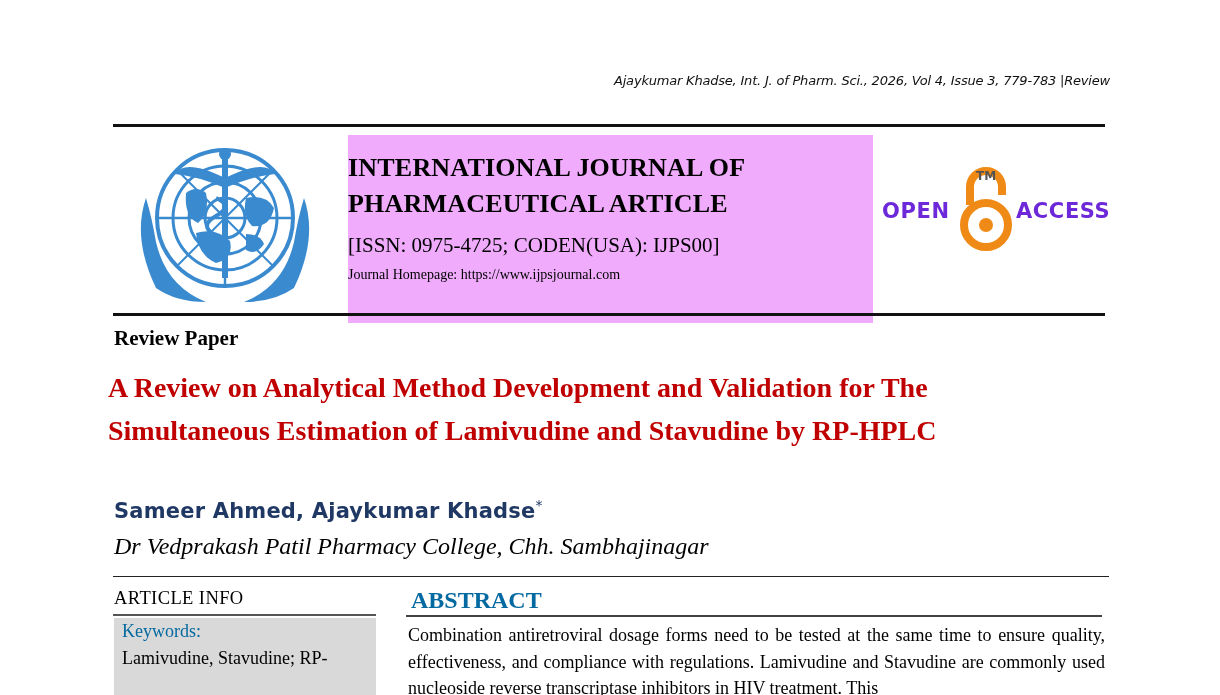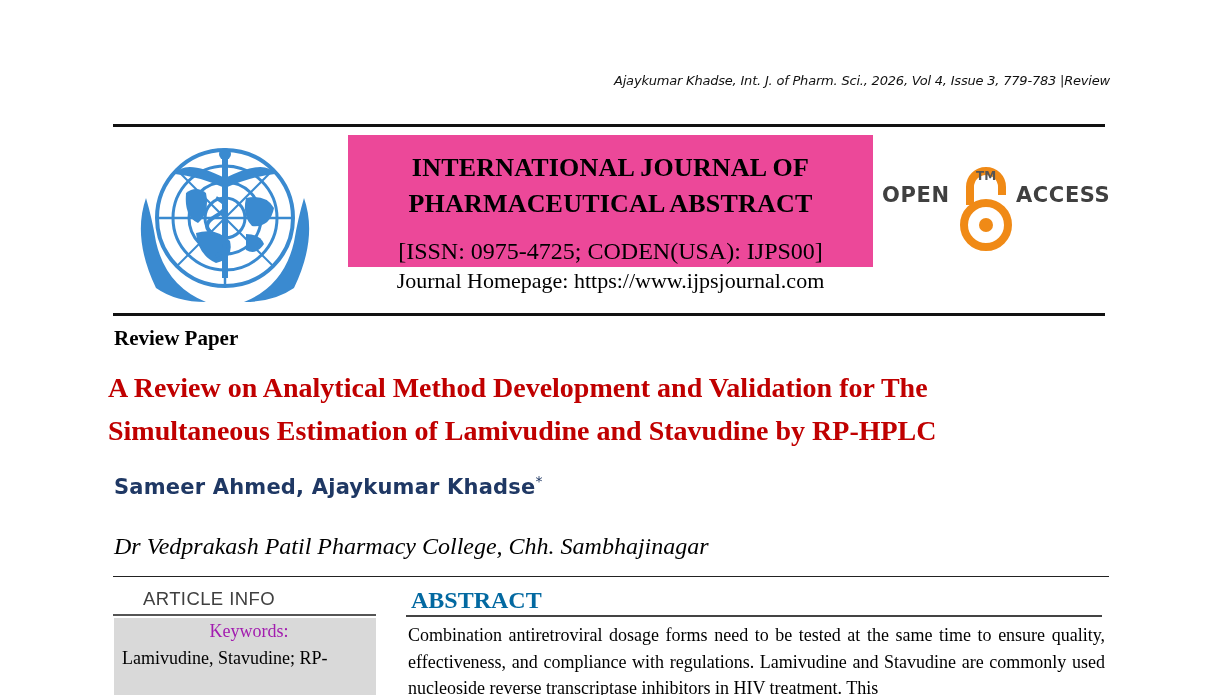--- a/index.html
+++ b/index.html
@@ -3,40 +3,40 @@
   <meta charset="utf-8">
   <style>
     html, body { margin: 0; padding: 0; background: #ffffff; }
     body { width: 1220px; height: 695px; position: relative; overflow: hidden; font-family: "Liberation Serif", serif; color: #000; }
     .abs { position: absolute; }
     .running-head { left: 300px; top: 73px; width: 810px; text-align: right; font-family: "DejaVu Sans", sans-serif; font-style: italic; font-size: 13px; color: #111; letter-spacing: -0.2px; }
     .rule { background: #111; height: 3px; }
     .rule-top { left: 113px; top: 124px; width: 992px; }
     .rule-bottom { left: 113px; top: 313px; width: 992px; }
     .logo { left: 126px; top: 138px; width: 198px; height: 168px; }
-    .journal-box { left: 348px; top: 135px; width: 525px; height: 132px; background: #ec4899; text-align: center; }
+    .journal-box { left: 348px; top: 135px; width: 525px; height: 188px; background: #f0abfc; text-align: left; }
     .jtitle { font-weight: bold; font-size: 26px; line-height: 36px; margin-top: 15px; letter-spacing: 0.2px; }
-    .jissn { font-size: 24px; line-height: 30px; margin-top: 14px; }
-    .jhome { font-size: 22px; line-height: 30px; }
+    .jissn { font-size: 21px; line-height: 30px; margin-top: 8px; }
+    .jhome { font-size: 14px; line-height: 30px; }
     .oa { left: 878px; top: 163px; width: 232px; height: 90px; }
-    .oa-text { position: absolute; top: 20px; font-family: "DejaVu Sans", sans-serif; font-weight: bold; font-size: 21px; letter-spacing: 0.6px; color: #404040; }
+    .oa-text { position: absolute; top: 36px; font-family: "DejaVu Sans", sans-serif; font-weight: bold; font-size: 21px; letter-spacing: 0.6px; color: #6d28d9; }
     .oa-open { left: 4px; }
     .oa-access { left: 138px; text-align: center; }
     .oa-tm { position: absolute; left: 98px; top: 6px; font-family: "DejaVu Sans", sans-serif; font-size: 12px; color: #555; font-weight: bold; }
     .paper-type { left: 114px; top: 326px; font-weight: bold; font-size: 21px; }
     .title { left: 108px; top: 366px; width: 1000px; color: #c00000; font-weight: bold; font-size: 28px; line-height: 43px; }
-    .authors { left: 114px; top: 475px; font-family: "DejaVu Sans", sans-serif; font-weight: bold; font-size: 21px; color: #1f3864; letter-spacing: 0.2px; }
+    .authors { left: 114px; top: 499px; font-family: "DejaVu Sans", sans-serif; font-weight: bold; font-size: 21px; color: #1f3864; letter-spacing: 0.2px; }
     .authors sup { font-size: 14px; font-weight: normal; vertical-align: top; position: relative; top: -2px; }
     .affil { left: 114px; top: 533px; font-style: italic; font-size: 24px; }
     .rule-thin { background: #222; height: 1px; }
     .rule-sep { left: 113px; top: 576px; width: 996px; }
-    .info-head { left: 114px; top: 588px; font-family: Liberation Sans, sans-serif; font-size: 18.5px; color: #404040; letter-spacing: 0.4px; font-weight: 300; margin-left: 29px; }
+    .info-head { left: 114px; top: 588px; font-family: Liberation Serif, serif; font-size: 18.5px; color: #000000; letter-spacing: 0.4px; font-weight: 300; }
     .info-rule { left: 113px; top: 614px; width: 263px; height: 2px; background: #555; }
     .info-box { left: 114px; top: 618px; width: 262px; height: 80px; background: #d9d9d9; padding-left: 8px; box-sizing: border-box; font-size: 18px; line-height: 26.5px; }
-    .kw-label { color: #a21caf; text-align: center; }
+    .kw-label { color: #0369a1; }
     .abs-head { left: 411px; top: 587px; font-weight: bold; font-size: 24px; color: #0369a1; }
     .abs-rule { left: 406px; top: 615px; width: 696px; height: 2px; background: #444; }
     .abs-body { left: 408px; top: 622px; width: 697px; font-size: 18px; line-height: 26.5px; text-align: justify; }
   </style>
 </head>
 <body>
 
 <div class="abs running-head">Ajaykumar Khadse, Int. J. of Pharm. Sci., 2026, Vol 4, Issue 3, 779-783 |Review</div>
 
 <div class="abs rule rule-top"></div>
@@ -66,21 +66,21 @@
       <path d="M178 60 q14 40 -10 90 q-20 14 -50 14 q40 -16 50 -60 q4 -24 10 -44z"></path>
     </g>
     <g fill="none" stroke="#3a8ad0" stroke-width="4">
       <path d="M90 60 q18 8 0 18 q-18 10 0 20 q18 10 0 20"></path>
     </g>
   </svg>
 </div>
 
 <div class="abs journal-box">
   <div class="jtitle">INTERNATIONAL JOURNAL OF</div>
-  <div class="jtitle" style="margin-top:0">PHARMACEUTICAL ABSTRACT</div>
+  <div class="jtitle" style="margin-top:0">PHARMACEUTICAL ARTICLE</div>
   <div class="jissn">[ISSN: 0975-4725; CODEN(USA): IJPS00]</div>
   <div class="jhome">Journal Homepage: https://www.ijpsjournal.com</div>
 </div>
 
 <div class="abs oa">
   <span class="oa-text oa-open">OPEN</span>
   <div class="abs" style="left:78px;top:2px;width:60px;height:88px;">
     <svg width="60" height="88" viewBox="0 0 60 88">
       <path d="M14 40 V22 a16 16 0 0 1 32 0 V30" fill="none" stroke="#f08a16" stroke-width="8"></path>
       <circle cx="30" cy="60" r="22" fill="none" stroke="#f08a16" stroke-width="8"></circle>

